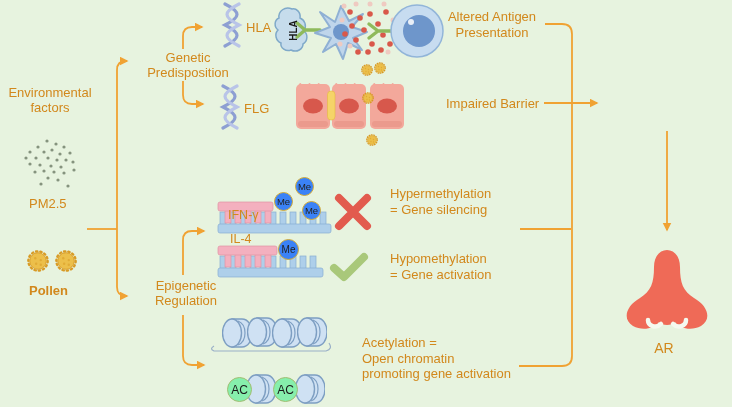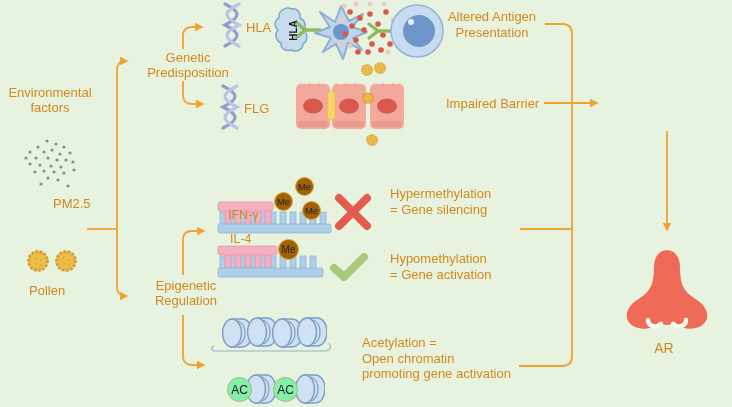--- a/index.html
+++ b/index.html
@@ -3,21 +3,21 @@
 <meta charset="utf-8">
 <style>
   html,body{margin:0;padding:0;}
   body{font-family:"Liberation Sans", sans-serif;}
   .canvas{position:relative;width:732px;height:407px;background:#e7f3df;overflow:hidden;}
   .art{position:absolute;left:0;top:0;}
   .t{position:absolute;color:#d2881c;font-size:13px;line-height:15px;white-space:nowrap;}
   .ctr{text-align:center;}
   .lh16{line-height:16px;}
   .sm{font-size:12.5px;}
-  .me{position:absolute;width:19px;height:19px;border-radius:50%;background:#a16207;border:1px solid #d3ab39;color:#222;font-size:9.5px;display:flex;align-items:center;justify-content:center;box-sizing:border-box;}
+  .me{position:absolute;width:19px;height:19px;border-radius:50%;background:#3b82f6;border:1px solid #d3ab39;color:#222;font-size:9.5px;display:flex;align-items:center;justify-content:center;box-sizing:border-box;}
   .ac{position:absolute;width:25px;height:25px;border-radius:50%;background:#86efac;border:1px solid #a3bd72;color:#1a1a1a;font-size:12px;display:flex;align-items:center;justify-content:center;box-sizing:border-box;}
   .vlabel{position:absolute;left:278px;top:25px;width:30px;color:#1a1a1a;font-size:10px;font-weight:bold;text-align:center;transform:rotate(-90deg);}
   .ar{font-size:14px;}
 </style>
 </head>
 <body>
 
 <div class="canvas">
 
 <svg class="art" width="732" height="407" viewBox="0 0 732 407">
@@ -246,22 +246,22 @@
     <path d="M49,3 C42,3 36,9 36,20 C36,36 33,44 22,51 C8,59 4,72 15,79 C24,84 36,82 41,75 C44,79 54,79 57,75 C62,82 74,84 83,79 C94,72 90,59 76,51 C65,44 62,36 62,20 C62,9 56,3 49,3 Z" fill="#ef6a57"></path>
     <path d="M30,73 c0,6 8,9 13,4" fill="none" stroke="#f5f9ef" stroke-width="4.5" stroke-linecap="round"></path>
     <path d="M68,73 c0,6 -8,9 -13,4" fill="none" stroke="#f5f9ef" stroke-width="4.5" stroke-linecap="round"></path>
   </g>
 </svg>
 
 <div class="t ctr" style="left:6px;top:85px;width:88px;">
   <div>Environmental</div>
   <div>factors</div>
 </div>
-<div class="t" style="left:29px;top:196px;margin-left:24px;">PM2.5</div>
-<div class="t" style="left:29px;top:283px;">Pollen</div>
+<div class="t" style="left:29px;top:196px;">PM2.5</div>
+<div class="t" style="left:29px;top:283px;font-weight:bold;">Pollen</div>
 
 <div class="t ctr" style="left:138px;top:50px;width:100px;">
   <div>Genetic</div>
   <div>Predisposition</div>
 </div>
 <div class="t" style="left:246px;top:20px;">HLA</div>
 <div class="t" style="left:244px;top:101px;">FLG</div>
 <div class="vlabel">HLA</div>
 
 <div class="t ctr" style="left:140px;top:278px;width:92px;">

